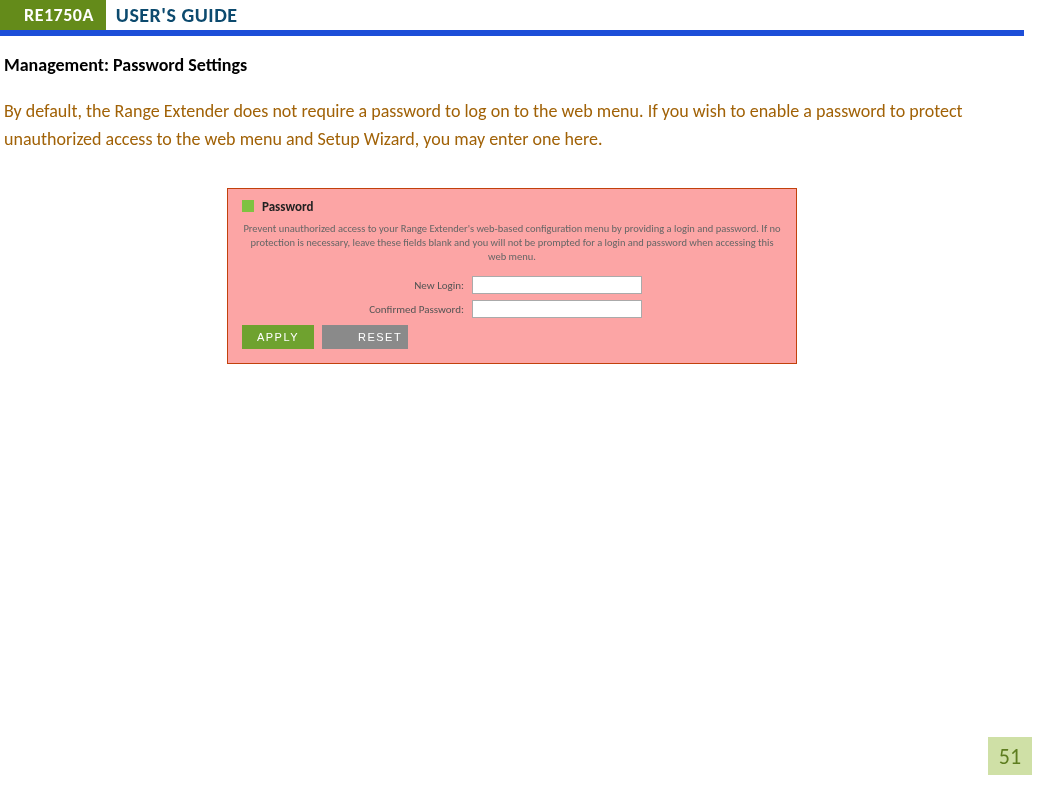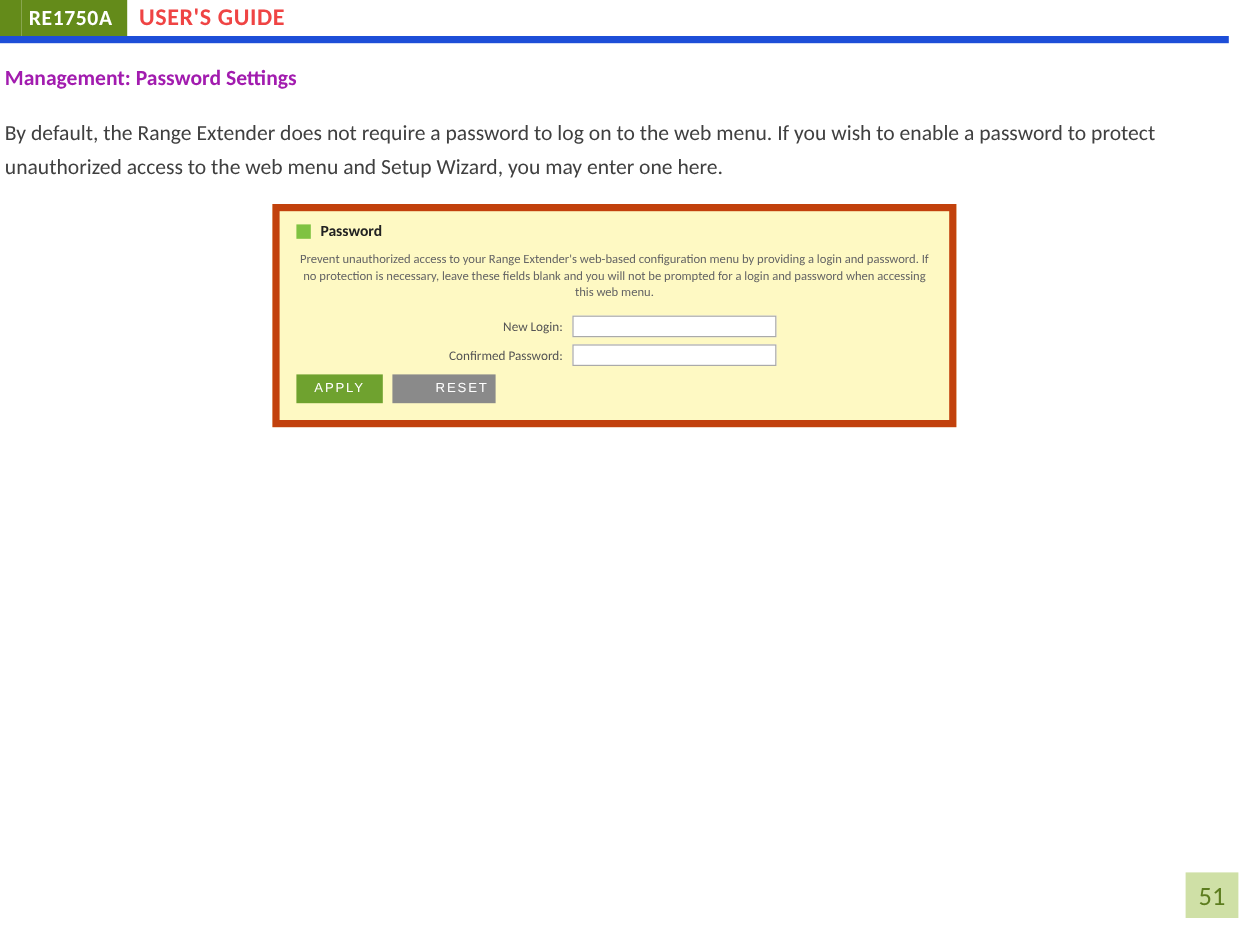--- a/index.html
+++ b/index.html
@@ -34,45 +34,45 @@
     align-items: center;
     letter-spacing: 0.5px;
   }
   .guide-title {
     font-weight: bold;
     font-size: 20px;
     padding: 6px 10px;
     display: flex;
     align-items: center;
     letter-spacing: 0.5px;
-    color: #ef4444;
+    color: #0c4a6e;
   }
   .page-body {
     padding: 18px 22px 0 4px;
   }
   .section-heading {
     font-weight: bold;
     font-size: 18px;
-    color: #a21caf;
+    color: #000000;
     margin-bottom: 22px;
   }
   .body-text {
     font-size: 18px;
-    color: #404040;
+    color: #a16207;
     line-height: 1.55;
-    margin-bottom: 16px;
+    margin-bottom: 34px;
   }
   .panel-wrap {
     display: flex;
     justify-content: center;
   }
   .panel {
     width: 570px;
-    border: 6px solid #c2410c;
-    background: #fef9c3;
+    border: 1px solid #c2410c;
+    background: #fca5a5;
     padding: 10px 14px 14px 14px;
   }
   .panel-title-row {
     display: flex;
     align-items: center;
     gap: 8px;
     margin-bottom: 8px;
   }
   .sq {
     width: 12px;
@@ -126,21 +126,21 @@
     letter-spacing: 1.5px;
     color: #fff;
     cursor: pointer;
     font-family: Arial, sans-serif;
   }
   .btn-apply { background: #6fa22f; }
   .btn-reset { background: #8a8a8a; padding-left: 36px; }
   .page-number {
     position: absolute;
     right: 10px;
-    bottom: 26px;
+    bottom: 16px;
     width: 44px;
     height: 38px;
     background: #cfe0a6;
     color: #5d7d1f;
     font-size: 22px;
     display: flex;
     align-items: center;
     justify-content: center;
   }
 </style>

